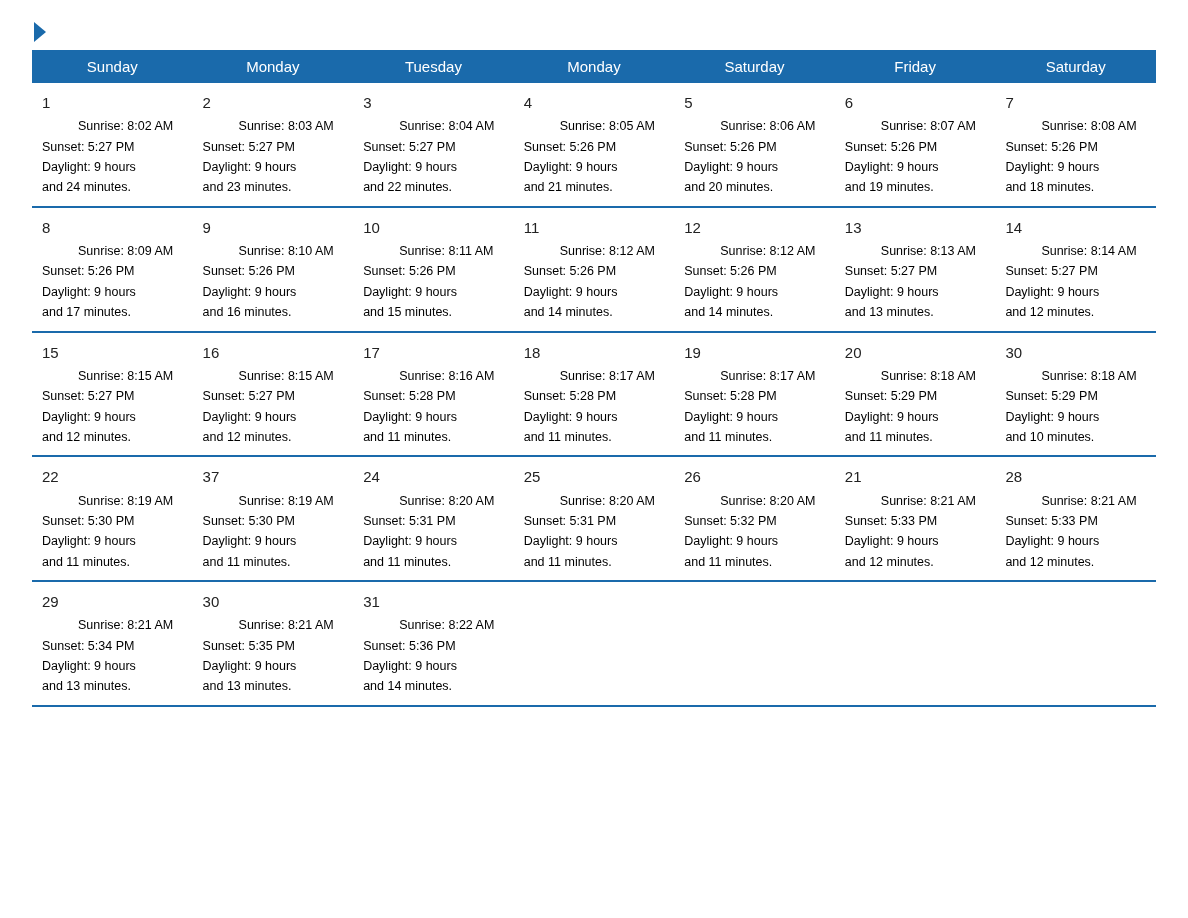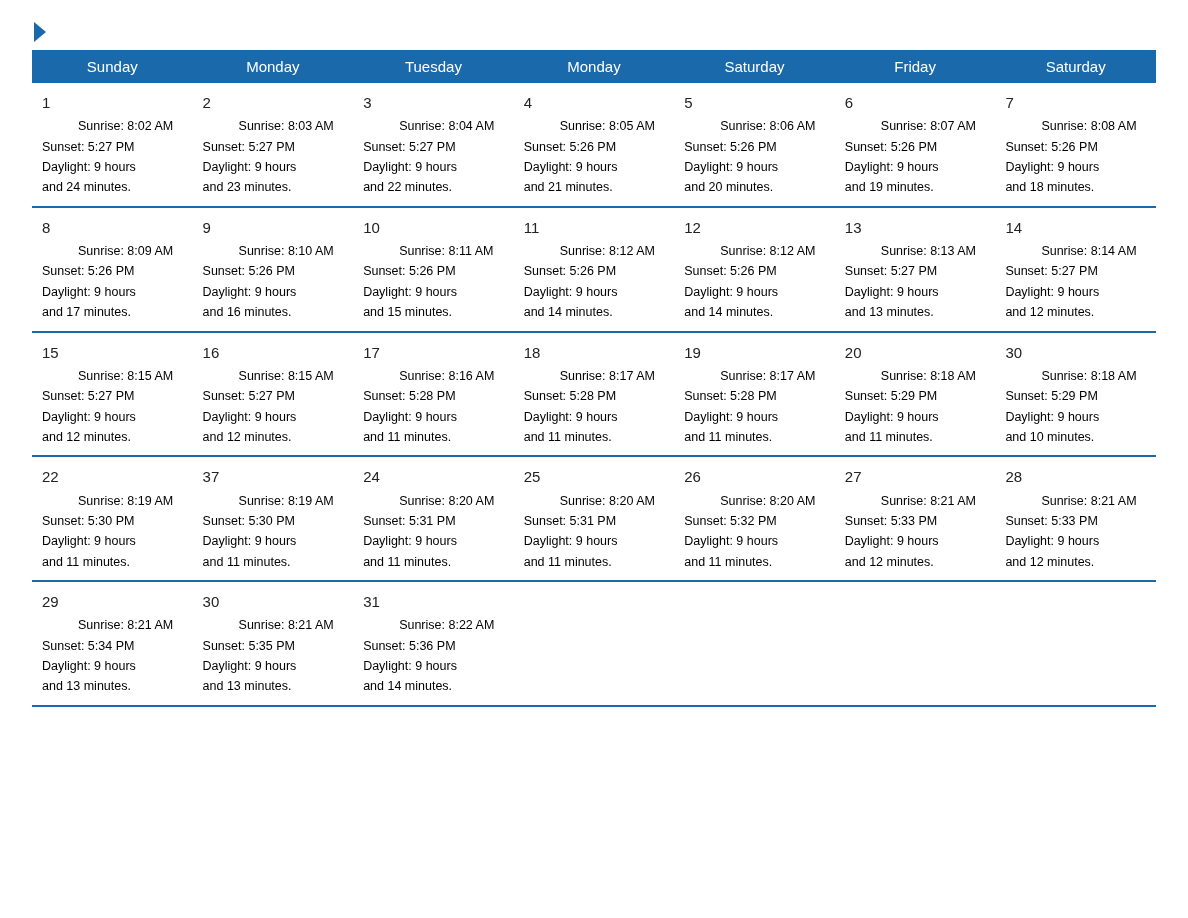--- a/index.html
+++ b/index.html
@@ -160,21 +160,21 @@
         <td><span class="day-num">19</span><span class="day-info">Sunrise: 8:17 AM<br>Sunset: 5:28 PM<br>Daylight: 9 hours<br>and 11 minutes.</span></td>
         <td><span class="day-num">20</span><span class="day-info">Sunrise: 8:18 AM<br>Sunset: 5:29 PM<br>Daylight: 9 hours<br>and 11 minutes.</span></td>
         <td><span class="day-num">30</span><span class="day-info">Sunrise: 8:18 AM<br>Sunset: 5:29 PM<br>Daylight: 9 hours<br>and 10 minutes.</span></td>
       </tr>
       <tr>
         <td><span class="day-num">22</span><span class="day-info">Sunrise: 8:19 AM<br>Sunset: 5:30 PM<br>Daylight: 9 hours<br>and 11 minutes.</span></td>
         <td><span class="day-num">37</span><span class="day-info">Sunrise: 8:19 AM<br>Sunset: 5:30 PM<br>Daylight: 9 hours<br>and 11 minutes.</span></td>
         <td><span class="day-num">24</span><span class="day-info">Sunrise: 8:20 AM<br>Sunset: 5:31 PM<br>Daylight: 9 hours<br>and 11 minutes.</span></td>
         <td><span class="day-num">25</span><span class="day-info">Sunrise: 8:20 AM<br>Sunset: 5:31 PM<br>Daylight: 9 hours<br>and 11 minutes.</span></td>
         <td><span class="day-num">26</span><span class="day-info">Sunrise: 8:20 AM<br>Sunset: 5:32 PM<br>Daylight: 9 hours<br>and 11 minutes.</span></td>
-        <td><span class="day-num">27</span><span class="day-info">Sunrise: 8:21 AM<br>Sunset: 5:33 PM<br>Daylight: 9 hours<br>and 12 minutes.</span></td>
+        <td><span class="day-num">21</span><span class="day-info">Sunrise: 8:21 AM<br>Sunset: 5:33 PM<br>Daylight: 9 hours<br>and 12 minutes.</span></td>
         <td><span class="day-num">28</span><span class="day-info">Sunrise: 8:21 AM<br>Sunset: 5:33 PM<br>Daylight: 9 hours<br>and 12 minutes.</span></td>
       </tr>
       <tr>
         <td><span class="day-num">29</span><span class="day-info">Sunrise: 8:21 AM<br>Sunset: 5:34 PM<br>Daylight: 9 hours<br>and 13 minutes.</span></td>
         <td><span class="day-num">30</span><span class="day-info">Sunrise: 8:21 AM<br>Sunset: 5:35 PM<br>Daylight: 9 hours<br>and 13 minutes.</span></td>
         <td><span class="day-num">31</span><span class="day-info">Sunrise: 8:22 AM<br>Sunset: 5:36 PM<br>Daylight: 9 hours<br>and 14 minutes.</span></td>
         <td></td>
         <td></td>
         <td></td>
         <td></td>

